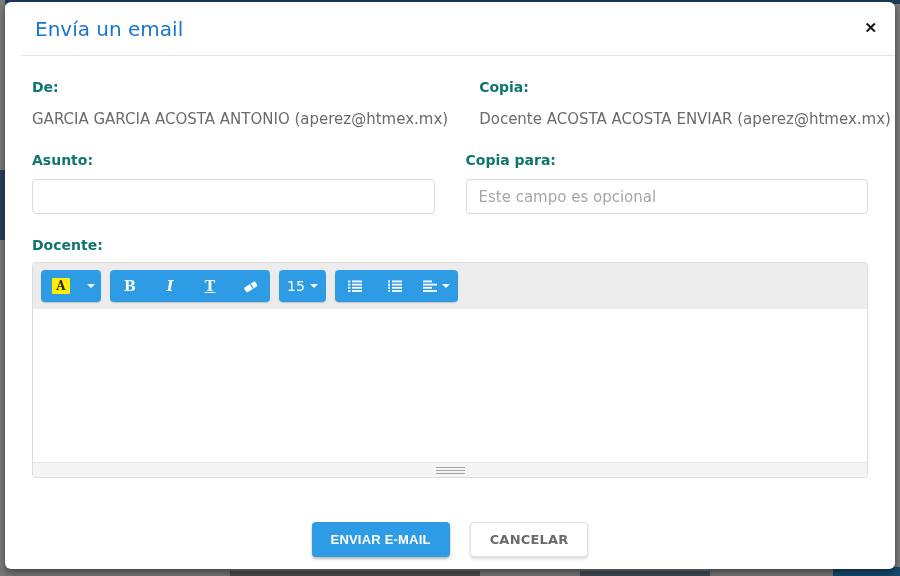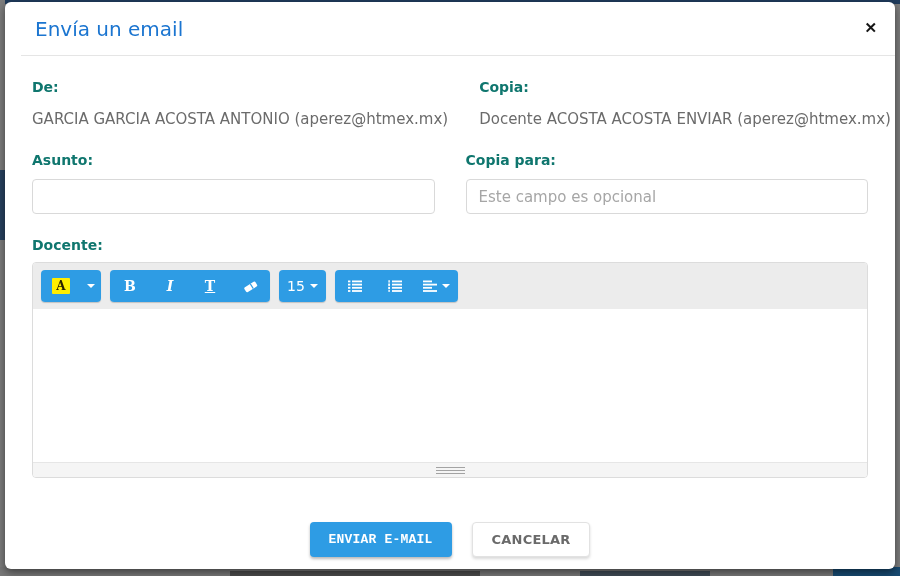--- a/index.html
+++ b/index.html
@@ -55,21 +55,21 @@
            border-top:4px solid #fff; display:inline-block; }
   .edit-area { height:153px; background:#fff; padding:10px 12px; font-size:15px; color:#333; outline:none; }
   .statusbar { background:#f5f5f5; border-top:1px solid #e6e6e6; height:15px;
                display:flex; align-items:center; justify-content:center; cursor:ns-resize; }
   .grip { width:29px; height:7px;
           background:repeating-linear-gradient(to bottom,#a3a3a3 0 1px,transparent 1px 3px); }
 
   .modal-footer { display:flex; justify-content:center; gap:20px; padding:17px 0 12px; }
   .btn-send { background:#2e9ce4; color:#fff; font-weight:bold; font-size:13px; letter-spacing:.2px;
               height:35px; padding:8px 19px; border:none; border-radius:4px; cursor:pointer;
-              box-shadow:0 2px 3px rgba(0,0,0,.28); font-family:Liberation Mono, monospace; }
+              box-shadow:0 2px 3px rgba(0,0,0,.28); font-family:Liberation Sans, sans-serif; }
   .btn-cancel { background:#fff; color:#6a6a6a; font-weight:bold; font-size:13px; letter-spacing:.2px;
                 height:35px; padding:0 19px; border:1px solid #e2e2e2; border-radius:4px; cursor:pointer;
                 box-shadow:0 2px 3px rgba(0,0,0,.15); font-family:inherit; }
 
   .icon-svg { display:block; }
 </style>
 </head>
 <body>
 
 <div class="backdrop-strip bd-top"></div>

